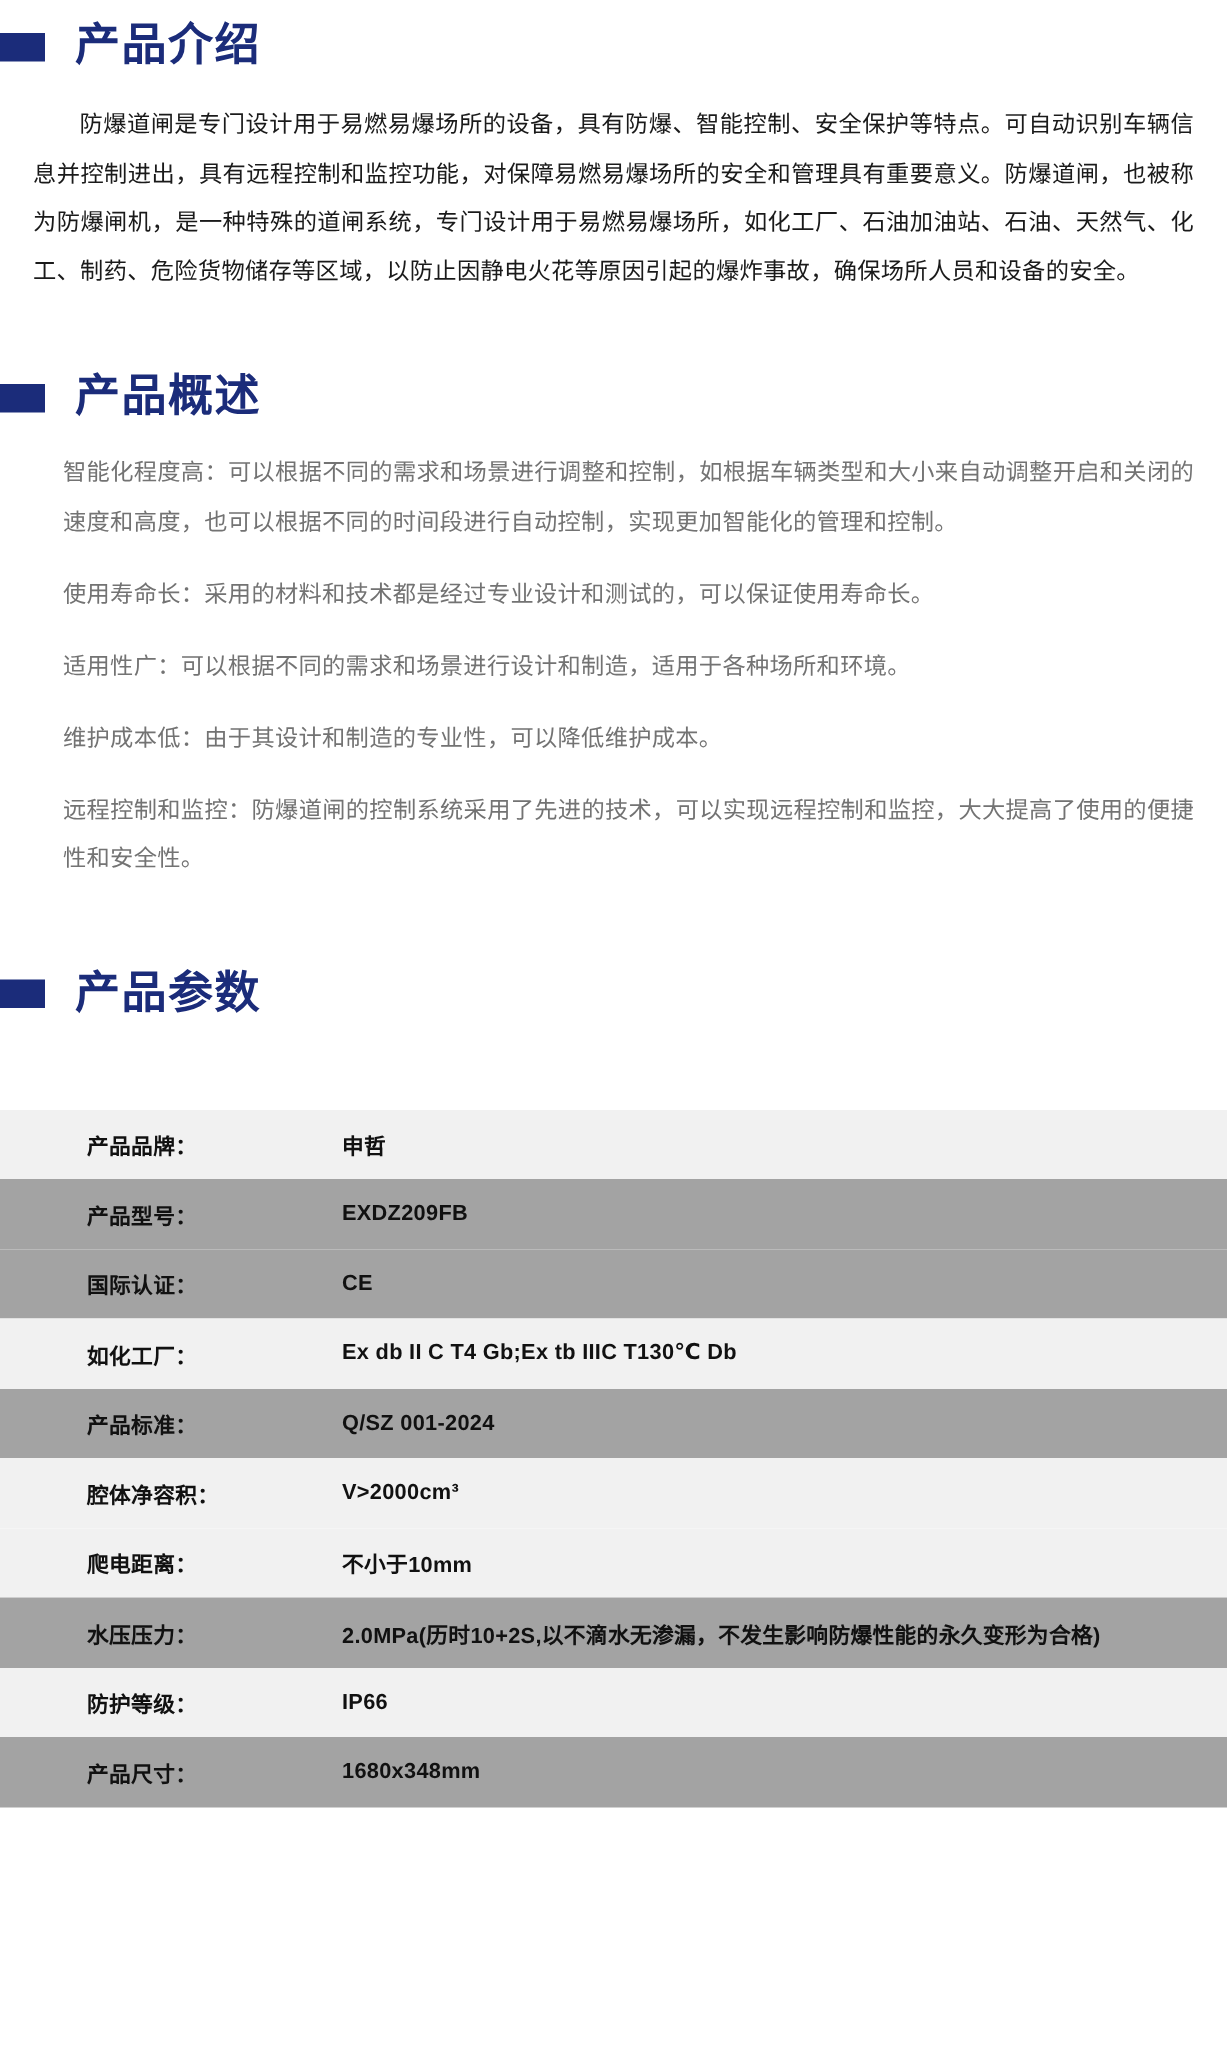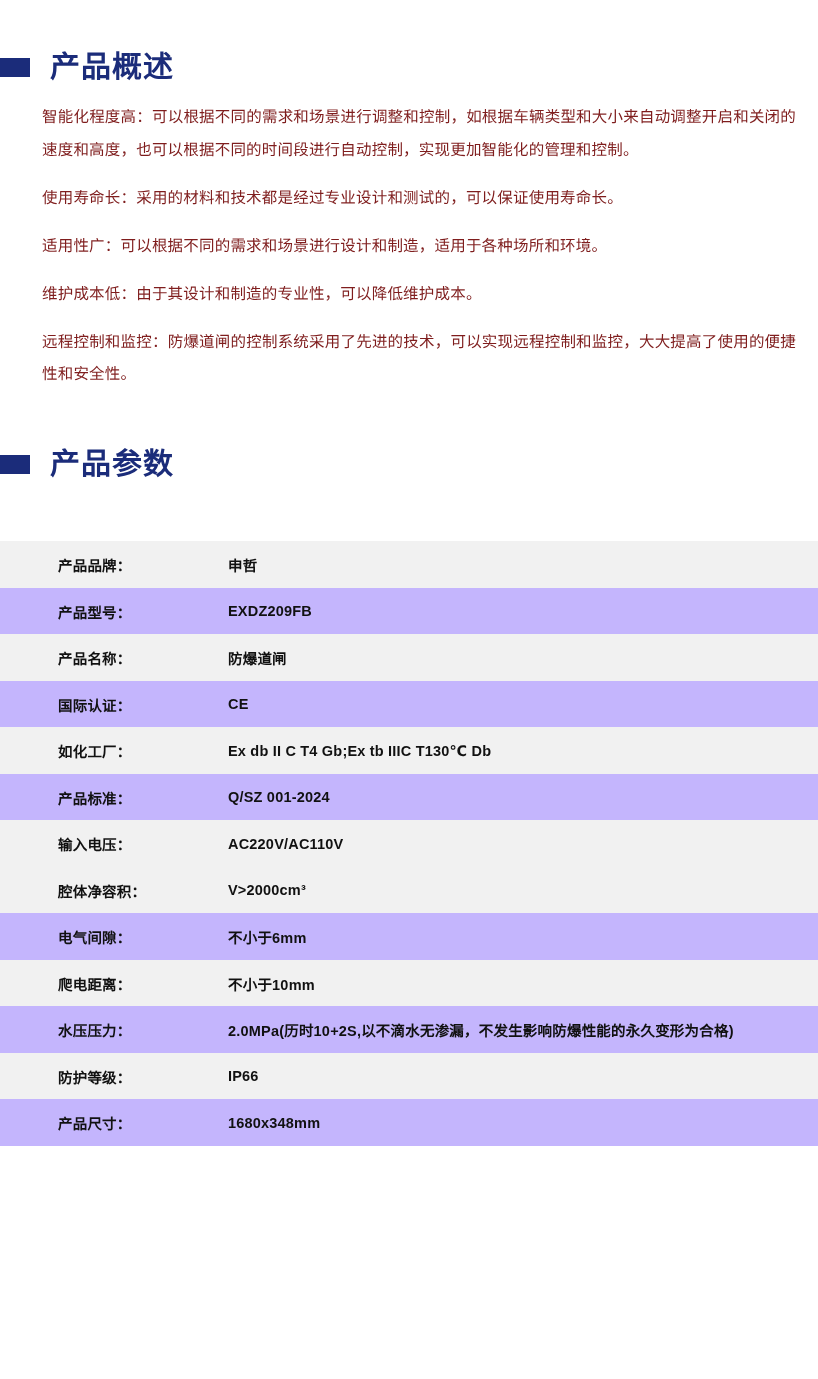--- a/index.html
+++ b/index.html
@@ -59,42 +59,41 @@
     letter-spacing: 0.2px;
   }
 
   
   .overview {
     margin: 20px 22px 0 42px;
   }
   .ov-item {
     font-size: 15.5px;
     line-height: 2.1;
-    color: #7f1d1d;
+    color: #737373;
     text-align: justify;
     letter-spacing: 0.2px;
-    font-family: Liberation Mono, monospace;
   }
 
   
   .param-table {
     margin-top: 22px;
     width: 818px;
     border-collapse: collapse;
     table-layout: fixed;
   }
   .param-table tr {
     height: 46.5px;
   }
   .param-table tr.odd td {
     background: #f1f1f1;
     margin-left: 48px;
   }
   .param-table tr.even td {
-    background: #c4b5fd;
+    background: #a3a3a3;
   }
   .param-table td {
     font-size: 14.5px;
     font-weight: bold;
     color: #111111;
     vertical-align: middle;
     padding: 0;
     letter-spacing: 0.2px;
   }
   .param-table td.k {
@@ -106,20 +105,27 @@
   }
   .gap-a { height: 52px; }
   .gap-b { height: 42px; }
   .gap-c { height: 40px; }
 </style>
 </head>
 <body>
 
 <div class="page">
 
+  <div class="section" style="padding-top:16px;">
+    <div class="sec-head">
+      <span class="bar"></span>
+      <span class="title">产品介绍</span>
+    </div>
+    <p class="intro">防爆道闸是专门设计用于易燃易爆场所的设备，具有防爆、智能控制、安全保护等特点。可自动识别车辆信息并控制进出，具有远程控制和监控功能，对保障易燃易爆场所的安全和管理具有重要意义。防爆道闸，也被称为防爆闸机，是一种特殊的道闸系统，专门设计用于易燃易爆场所，如化工厂、石油加油站、石油、天然气、化工、制药、危险货物储存等区域，以防止因静电火花等原因引起的爆炸事故，确保场所人员和设备的安全。</p>
+  </div>
 
   <div class="gap-a"></div>
 
   <div class="section">
     <div class="sec-head">
       <span class="bar"></span>
       <span class="title">产品概述</span>
     </div>
     <div class="overview">
       <p class="ov-item">智能化程度高：可以根据不同的需求和场景进行调整和控制，如根据车辆类型和大小来自动调整开启和关闭的速度和高度，也可以根据不同的时间段进行自动控制，实现更加智能化的管理和控制。</p>
@@ -143,47 +149,35 @@
     <table class="param-table">
       <tbody>
         <tr class="odd">
           <td class="k">产品品牌：</td>
           <td class="v">申哲</td>
         </tr>
         <tr class="even">
           <td class="k">产品型号：</td>
           <td class="v">EXDZ209FB</td>
         </tr>
-        <tr class="odd">
-          <td class="k">产品名称：</td>
-          <td class="v">防爆道闸</td>
-        </tr>
         <tr class="even">
           <td class="k">国际认证：</td>
           <td class="v">CE</td>
         </tr>
         <tr class="odd">
           <td class="k">如化工厂：</td>
           <td class="v">Ex db  II C T4 Gb;Ex tb IIIC T130℃ Db</td>
         </tr>
         <tr class="even">
           <td class="k">产品标准：</td>
           <td class="v">Q/SZ 001-2024</td>
         </tr>
         <tr class="odd">
-          <td class="k">输入电压：</td>
-          <td class="v">AC220V/AC110V</td>
-        </tr>
-        <tr class="odd">
           <td class="k"> 腔体净容积：</td>
           <td class="v">V&gt;2000cm³</td>
-        </tr>
-        <tr class="even">
-          <td class="k">电气间隙：</td>
-          <td class="v"> 不小于6mm</td>
         </tr>
         <tr class="odd">
           <td class="k">爬电距离：</td>
           <td class="v">不小于10mm</td>
         </tr>
         <tr class="even">
           <td class="k">水压压力：</td>
           <td class="v">2.0MPa(历时10+2S,以不滴水无渗漏，不发生影响防爆性能的永久变形为合格)</td>
         </tr>
         <tr class="odd">

